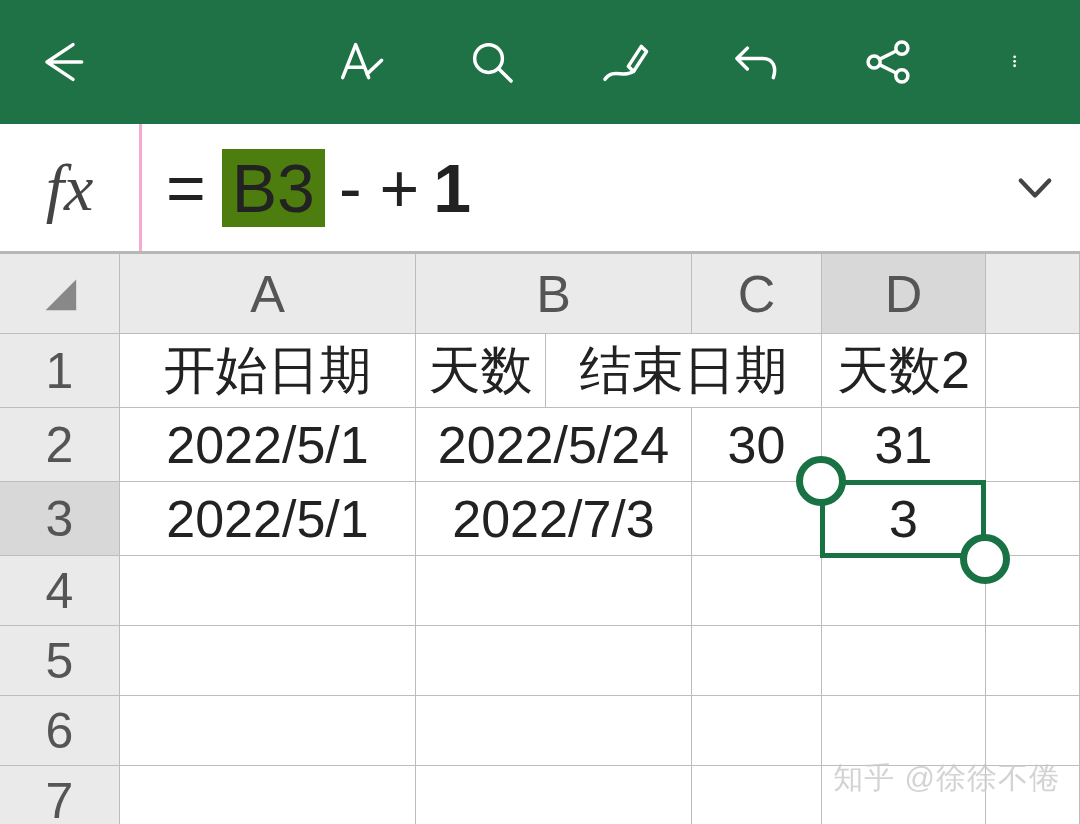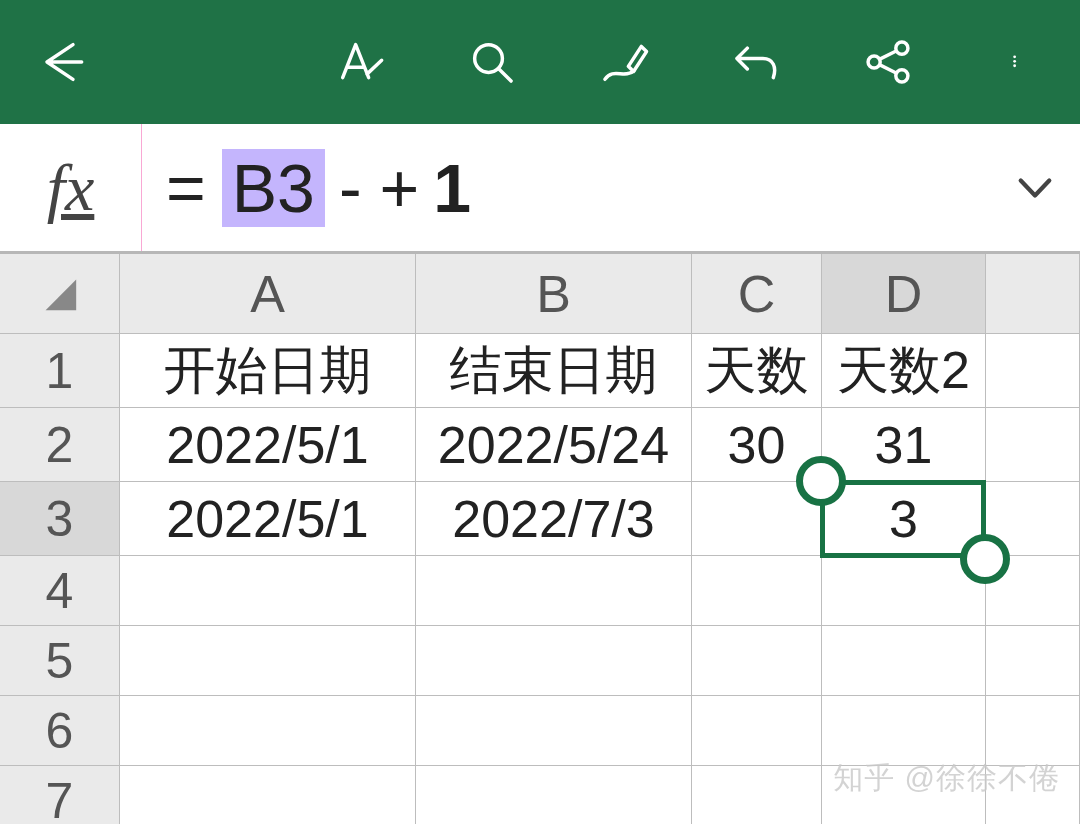--- a/index.html
+++ b/index.html
@@ -11,24 +11,24 @@
     display: flex; align-items: center; justify-content: space-between;
     padding: 0 30px;
   }
   .toolbar-left, .toolbar-right { display: flex; align-items: center; gap: 60px; }
   .toolbar-right { gap: 72px; }
   .tb-btn { width: 60px; height: 60px; display: flex; align-items: center; justify-content: center; cursor: pointer; }
   .tb-btn svg { stroke: #fff; fill: none; stroke-width: 4; }
 
   
   .formula-bar { width: 100%; height: 130px; display: flex; align-items: stretch; border-bottom: 3px solid #b7b7b7; }
-  .fx-label { width: 142px; display: flex; align-items: center; justify-content: center; font-family: "Times New Roman", serif; font-style: italic; font-size: 66px; color: #444; border-right: 1px solid #f9a8d4; text-decoration: underline; }
+  .fx-label { width: 142px; display: flex; align-items: center; justify-content: center; font-family: "Times New Roman", serif; font-style: italic; font-size: 66px; color: #444; border-right: 3px solid #f9a8d4; }
   .formula-content { flex: 1; display: flex; align-items: center; padding-left: 24px; font-size: 68px; color: #222; font-weight: 400; gap: 10px; }
   .formula-content .eq { margin-right: 6px; }
-  .formula-content .ref { background: #c4b5fd; padding: 0 10px; }
+  .formula-content .ref { background: #4d7c0f; padding: 0 10px; }
   .formula-content .op { margin: 0 4px; }
   .formula-content .lit { font-weight: 600; }
   .formula-collapse { width: 90px; display: flex; align-items: center; justify-content: center; cursor: pointer; }
   .formula-collapse svg { stroke: #444; fill: none; stroke-width: 5; }
 
   
   .sheet { width: 100%; }
   .sheet-row { display: flex; width: 100%; }
   .corner, .col-hdr, .row-hdr, .cell { border-right: 1px solid #bdbdbd; border-bottom: 1px solid #bdbdbd; display: flex; align-items: center; justify-content: center; }
   .corner { width: 120px; height: 80px; background: #eaeaea; }
@@ -140,22 +140,22 @@
     <div class="col-hdr col-A">A</div>
     <div class="col-hdr col-B">B</div>
     <div class="col-hdr col-C">C</div>
     <div class="col-hdr col-D">D</div>
     <div class="col-hdr col-E"></div>
   </div>
 
   <div class="sheet-row big">
     <div class="row-hdr">1</div>
     <div class="cell col-A">开始日期</div>
+    <div class="cell col-C">天数</div>
     <div class="cell col-B">结束日期</div>
-    <div class="cell col-C">天数</div>
     <div class="cell col-D">天数2</div>
     <div class="cell col-E"></div>
   </div>
 
   <div class="sheet-row big">
     <div class="row-hdr">2</div>
     <div class="cell col-A">2022/5/1</div>
     <div class="cell col-B">2022/5/24</div>
     <div class="cell col-C">30</div>
     <div class="cell col-D">31</div>

